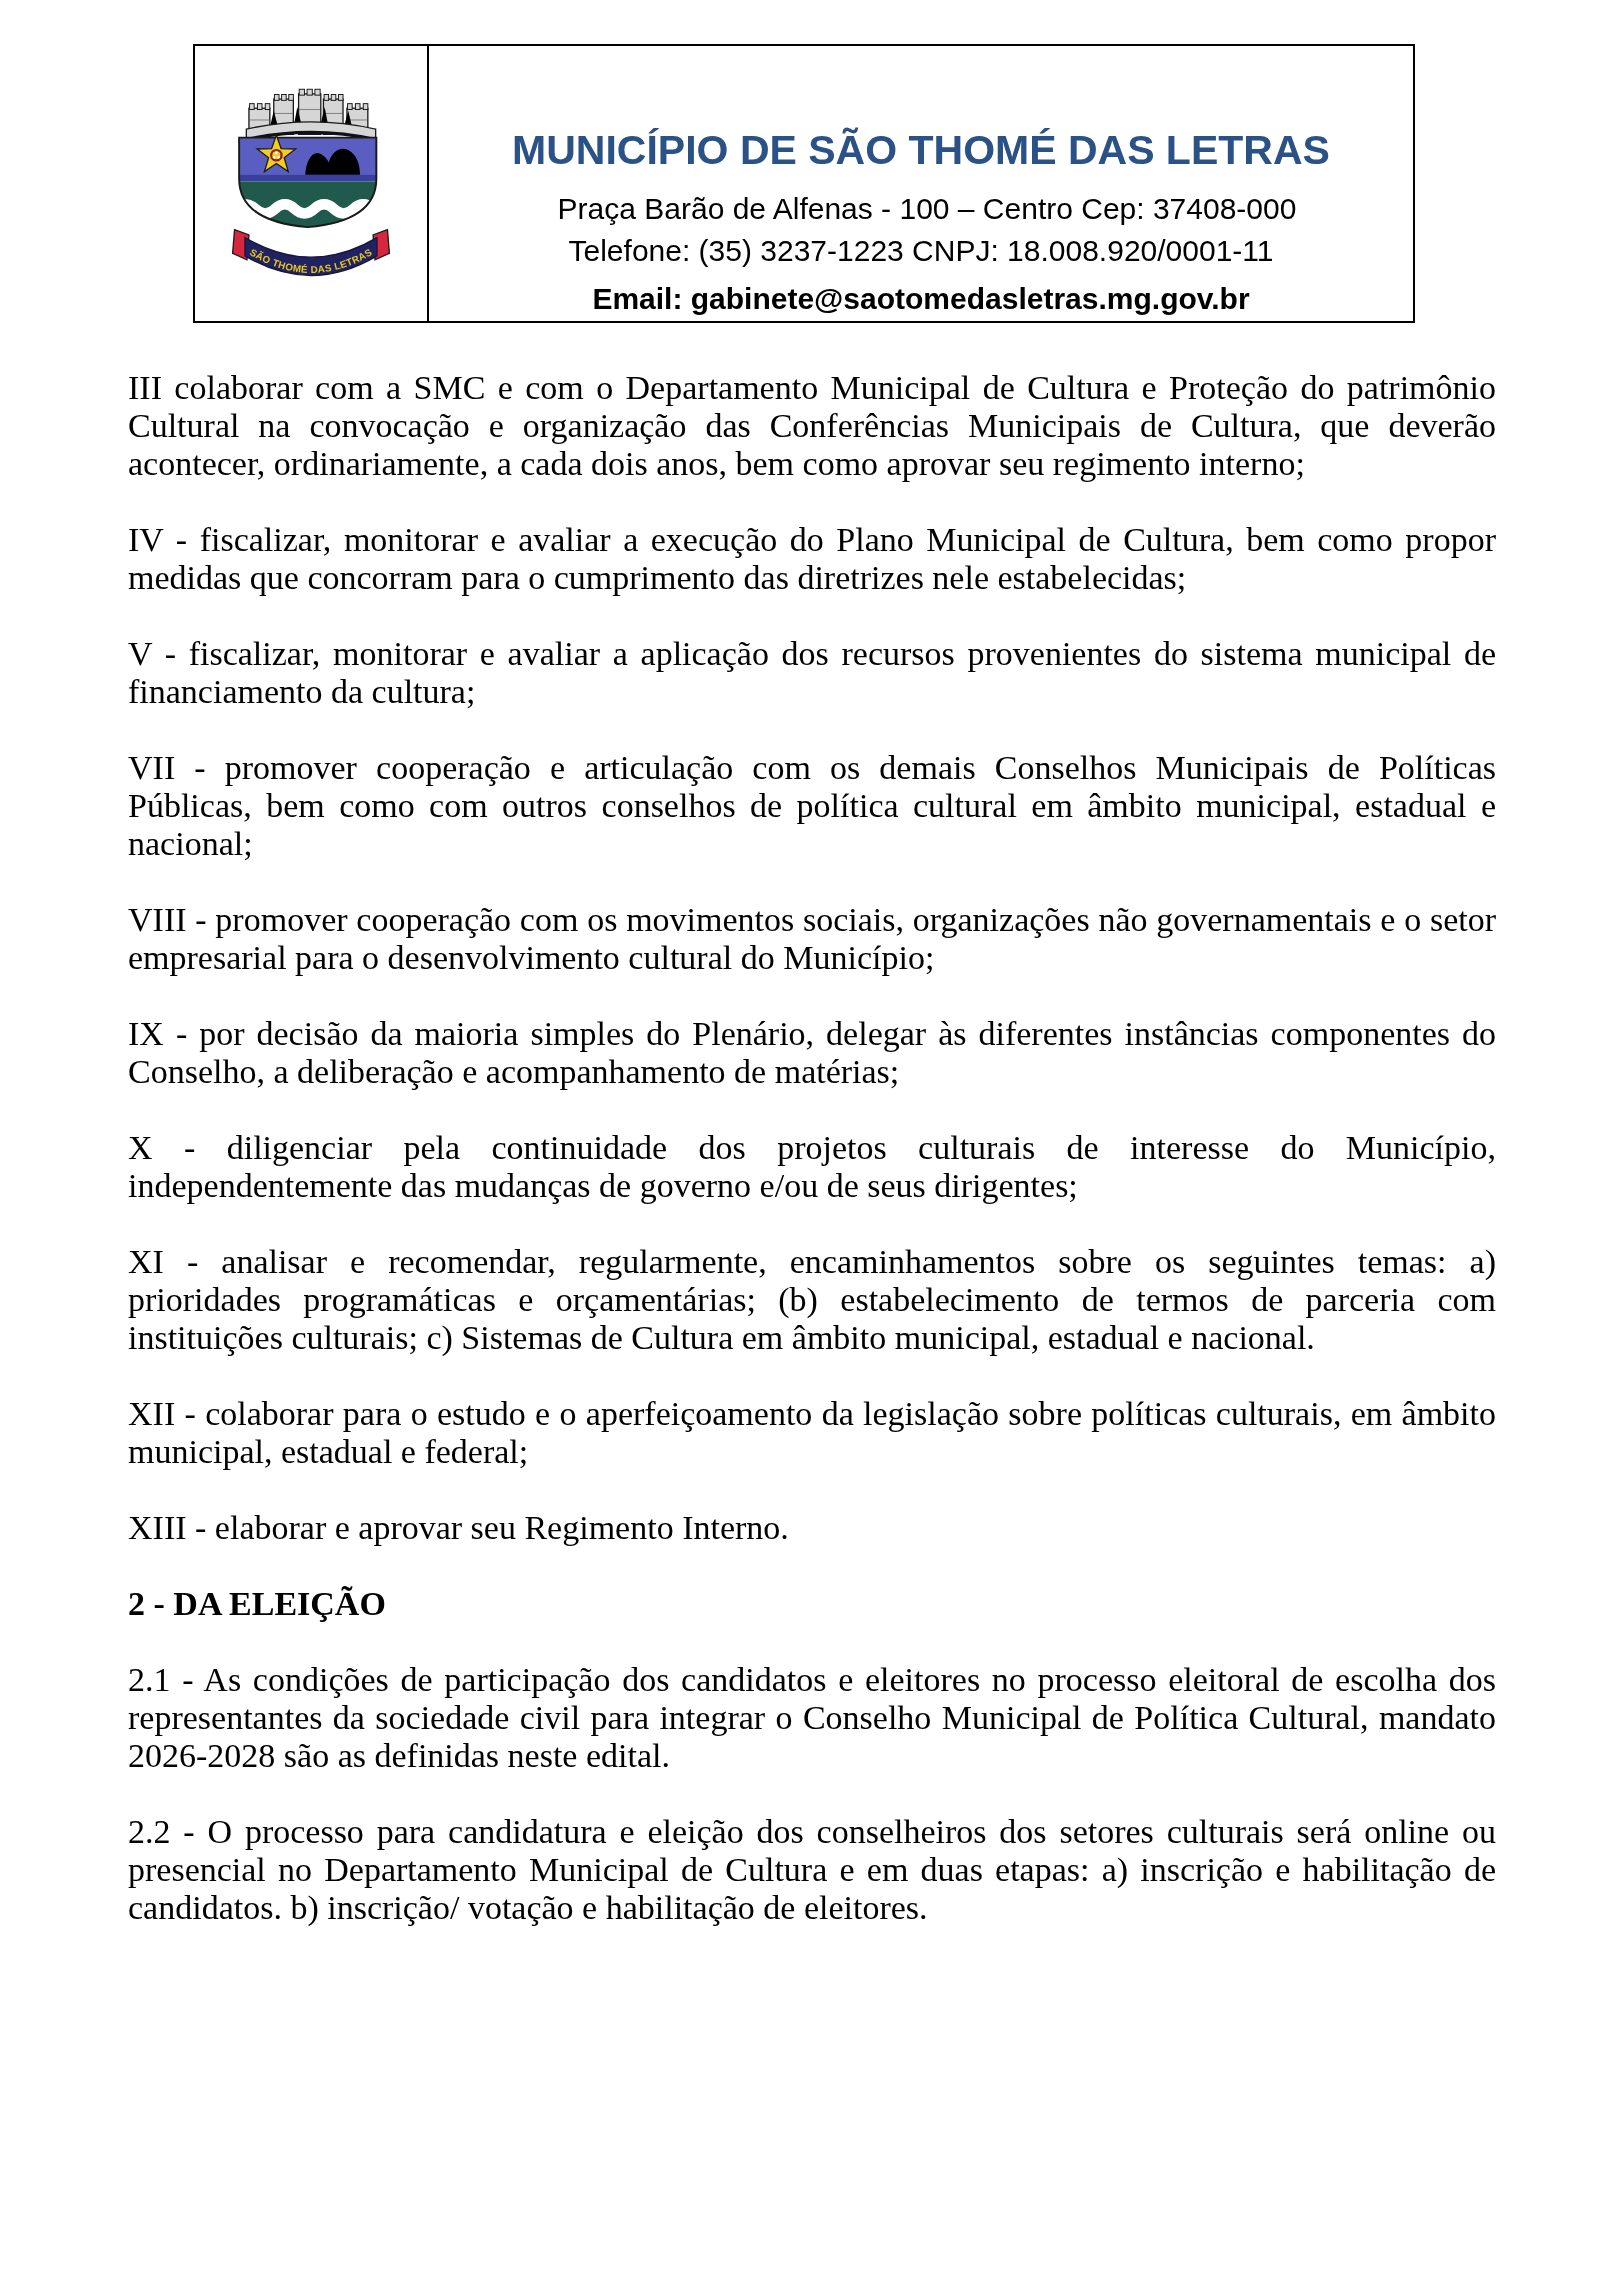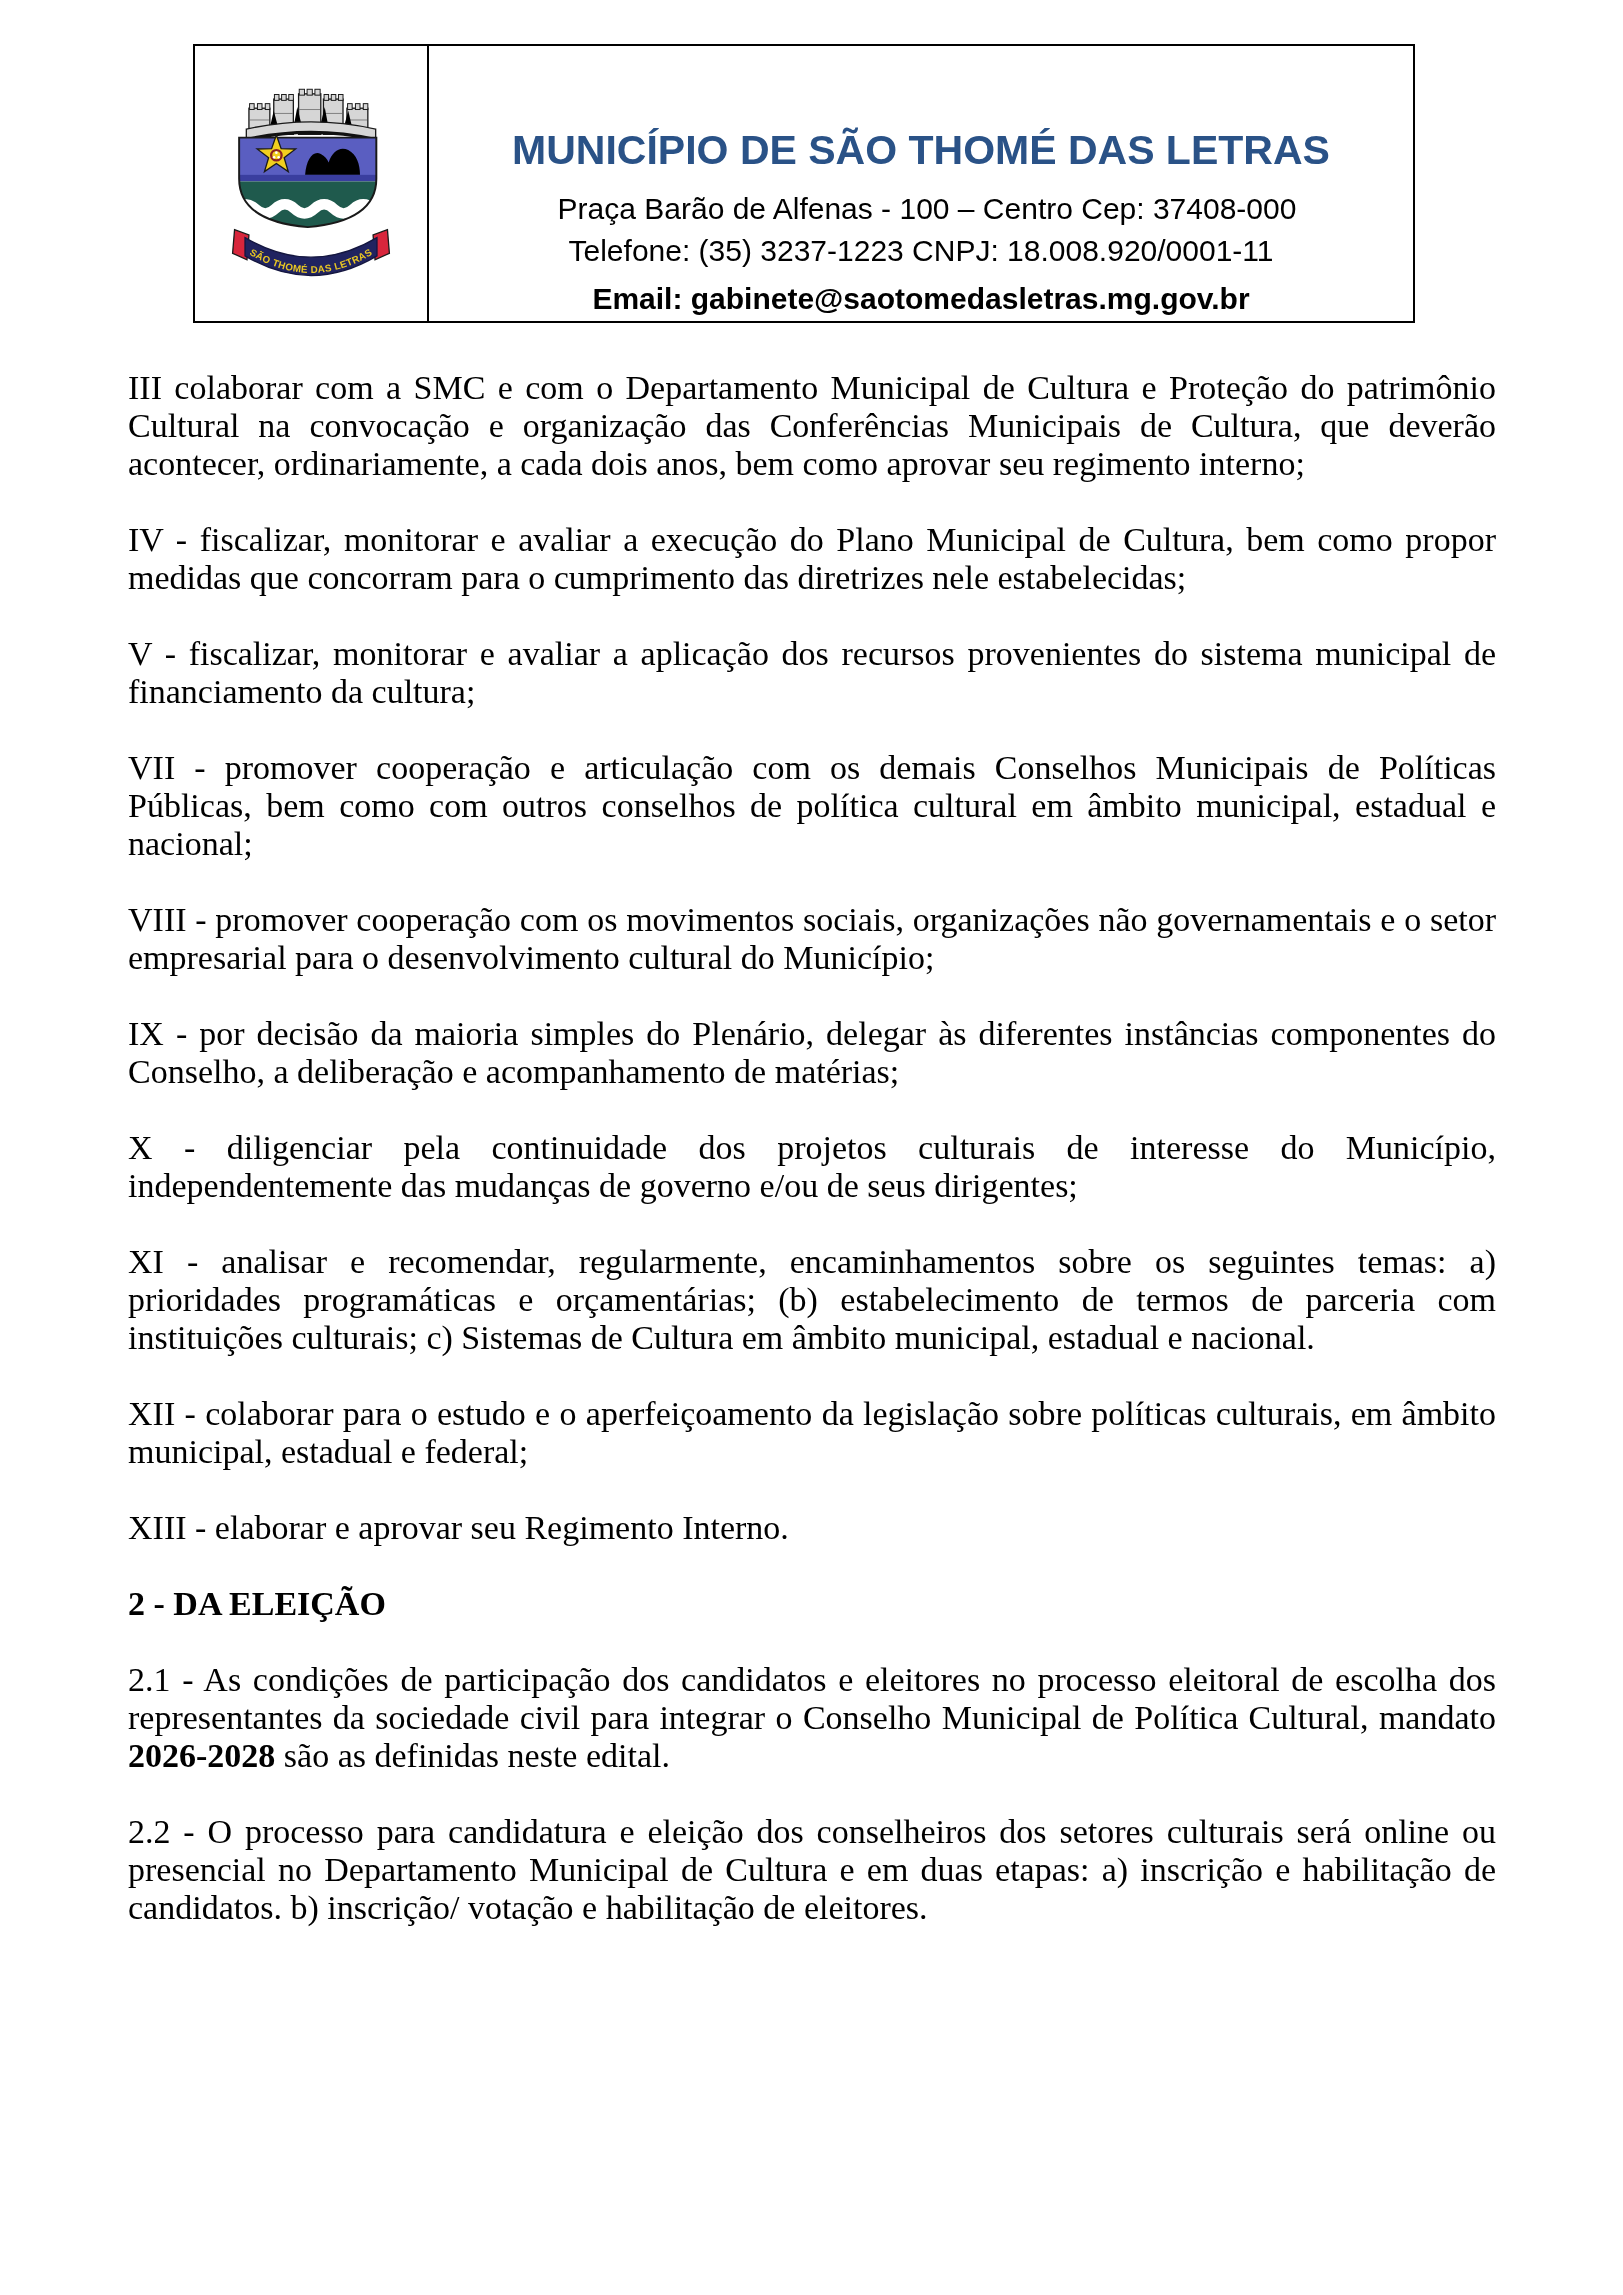--- a/index.html
+++ b/index.html
@@ -55,21 +55,21 @@
   
   .content {
     margin: 46px 0 0 128px;
     width: 1368px;
     font-size: 34px;
     line-height: 38px;
     text-align: justify;
   }
   .content p { margin: 0 0 38px 0; }
   .content p.heading { font-weight: bold; text-align: left; }
-  .b { font-weight: bold; }
+  .b { font-weight: normal; }
 </style>
 </head>
 <body>
 
 <div class="page">
 
   <div class="header-box">
     <div class="logo-cell">
       <svg width="164" height="196" viewBox="0 0 250 300" xmlns="http://www.w3.org/2000/svg">
         <defs>

